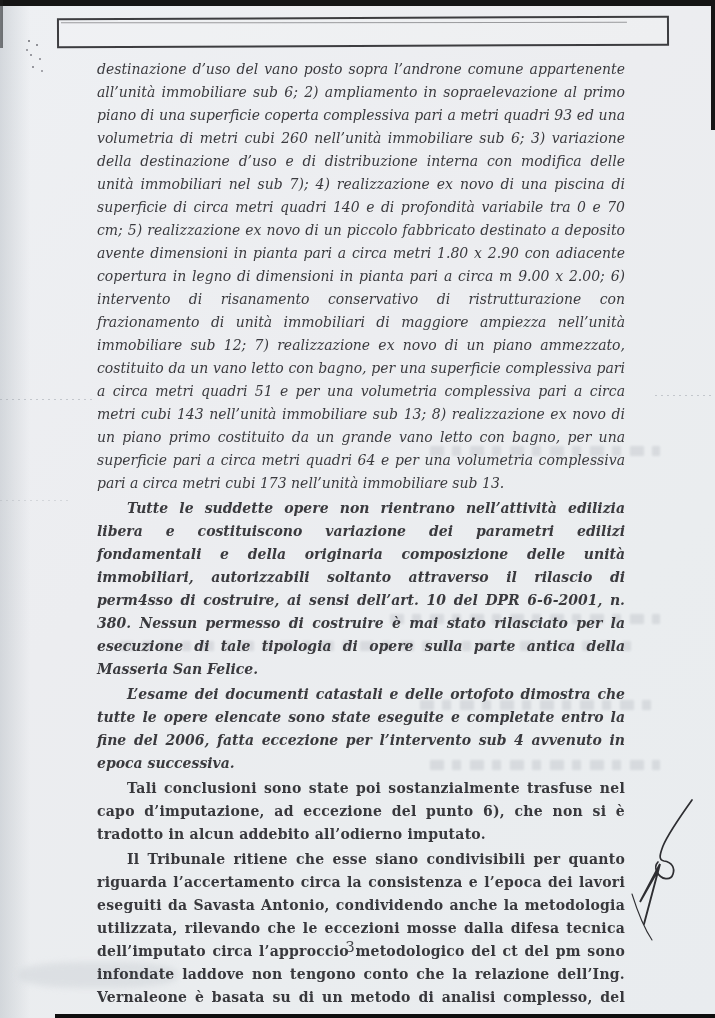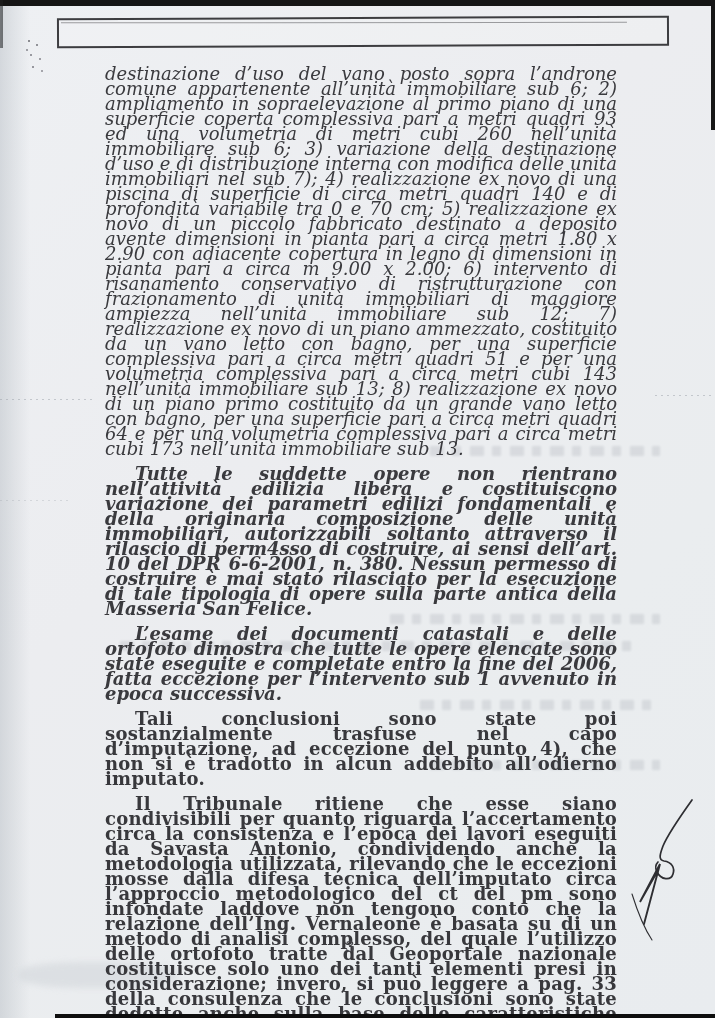--- a/index.html
+++ b/index.html
@@ -85,23 +85,23 @@
   .bleed-5 { left: 430px; width: 230px; top: 760px; }
   
   #document-body {
     position: absolute;
     left: 95px; top: 56px;
     width: 532px;
     color: #3a3a3e;
     text-align: justify;
   }
   #document-body p {
-    margin: 10px;
-    font-size: 18px;
-    line-height: 15px;
+    margin: 2px;
+    font-size: 14px;
+    line-height: 23px;
   }
   p.para-italic {
     font-style: italic;
   }
   p.para-indent {
     text-indent: 30px;
     font-weight: bold;
   }
   p.para-regular {
     font-style: normal;
@@ -140,22 +140,22 @@
   <div class="bleed bleed-1"></div>
   <div class="bleed bleed-2"></div>
   <div class="bleed bleed-3"></div>
   <div class="bleed bleed-4"></div>
   <div class="bleed bleed-5"></div>
   <div class="smudge"></div>
 
   <div id="document-body">
     <p class="para-italic">destinazione d’uso del vano posto sopra l’androne comune appartenente all’unità immobiliare sub 6; 2) ampliamento in sopraelevazione al primo piano di una superficie coperta complessiva pari a metri quadri 93 ed una volumetria di metri cubi 260 nell’unità immobiliare sub 6; 3) variazione della destinazione d’uso e di distribuzione interna con modifica delle unità immobiliari nel sub 7); 4) realizzazione ex novo di una piscina di superficie di circa metri quadri 140 e di profondità variabile tra 0 e 70 cm; 5) realizzazione ex novo di un piccolo fabbricato destinato a deposito avente dimensioni in pianta pari a circa metri 1.80 x 2.90 con adiacente copertura in legno di dimensioni in pianta pari a circa m 9.00 x 2.00; 6) intervento di risanamento conservativo di ristrutturazione con frazionamento di unità immobiliari di maggiore ampiezza nell’unità immobiliare sub 12; 7) realizzazione ex novo di un piano ammezzato, costituito da un vano letto con bagno, per una superficie complessiva pari a circa metri quadri 51 e per una volumetria complessiva pari a circa metri cubi 143 nell’unità immobiliare sub 13; 8) realizzazione ex novo di un piano primo costituito da un grande vano letto con bagno, per una superficie pari a circa metri quadri 64 e per una volumetria complessiva pari a circa metri cubi 173 nell’unità immobiliare sub 13.</p>
     <p class="para-italic para-indent">Tutte le suddette opere non rientrano nell’attività edilizia libera e costituiscono variazione dei parametri edilizi fondamentali e della originaria composizione delle unità immobiliari, autorizzabili soltanto attraverso il rilascio di perm4sso di costruire, ai sensi dell’art. 10 del DPR 6-6-2001, n. 380. Nessun permesso di costruire è mai stato rilasciato per la esecuzione di tale tipologia di opere sulla parte antica della Masseria San Felice.</p>
-    <p class="para-italic para-indent">L’esame dei documenti catastali e delle ortofoto dimostra che tutte le opere elencate sono state eseguite e completate entro la fine del 2006, fatta eccezione per l’intervento sub 1 avvenuto in epoca successiva.</p>
-    <p class="para-regular para-indent">Tali conclusioni sono state poi sostanzialmente trasfuse nel capo d’imputazione, ad eccezione del punto 4), che non si è tradotto in alcun addebito all’odierno imputato.</p>
+    <p class="para-italic para-indent">L’esame dei documenti catastali e delle ortofoto dimostra che tutte le opere elencate sono state eseguite e completate entro la fine del 2006, fatta eccezione per l’intervento sub 4 avvenuto in epoca successiva.</p>
+    <p class="para-regular para-indent">Tali conclusioni sono state poi sostanzialmente trasfuse nel capo d’imputazione, ad eccezione del punto 6), che non si è tradotto in alcun addebito all’odierno imputato.</p>
     <p class="para-regular para-indent">Il Tribunale ritiene che esse siano condivisibili per quanto riguarda l’accertamento circa la consistenza e l’epoca dei lavori eseguiti da Savasta Antonio, condividendo anche la metodologia utilizzata, rilevando che le eccezioni mosse dalla difesa tecnica dell’imputato circa l’approccio metodologico del ct del pm sono infondate laddove non tengono conto che la relazione dell’Ing. Vernaleone è basata su di un metodo di analisi complesso, del quale l’utilizzo delle ortofoto tratte dal Geoportale nazionale costituisce solo uno dei tanti elementi presi in considerazione; invero, si può leggere a pag. 33 della consulenza che le conclusioni sono state dedotte anche sulla base delle caratteristiche delle murature della struttura del primo piano, della disposizione delle pietre ad angolo (cc.dd. quinconce), del confronto della</p>
   </div>
 
   <div id="signature-mark">
     <svg width="72" height="150" viewBox="0 0 72 150" xmlns="http://www.w3.org/2000/svg">
       <g fill="none" stroke="#2e2e32" stroke-linecap="round">
         <path stroke-width="1.7" d="M64,4 C54,18 40,38 35,50 C32,58 30,64 36,65 C44,66 47,72 45,78 C43,85 33,84 29,76 C27,72 28,68 30,66"></path>
         <path stroke-width="1.9" d="M29,76 L12,106 L32,68 L16,128"></path>
         <path stroke-width="1.1" d="M4,98 C9,114 16,132 24,144"></path>
       </g>

